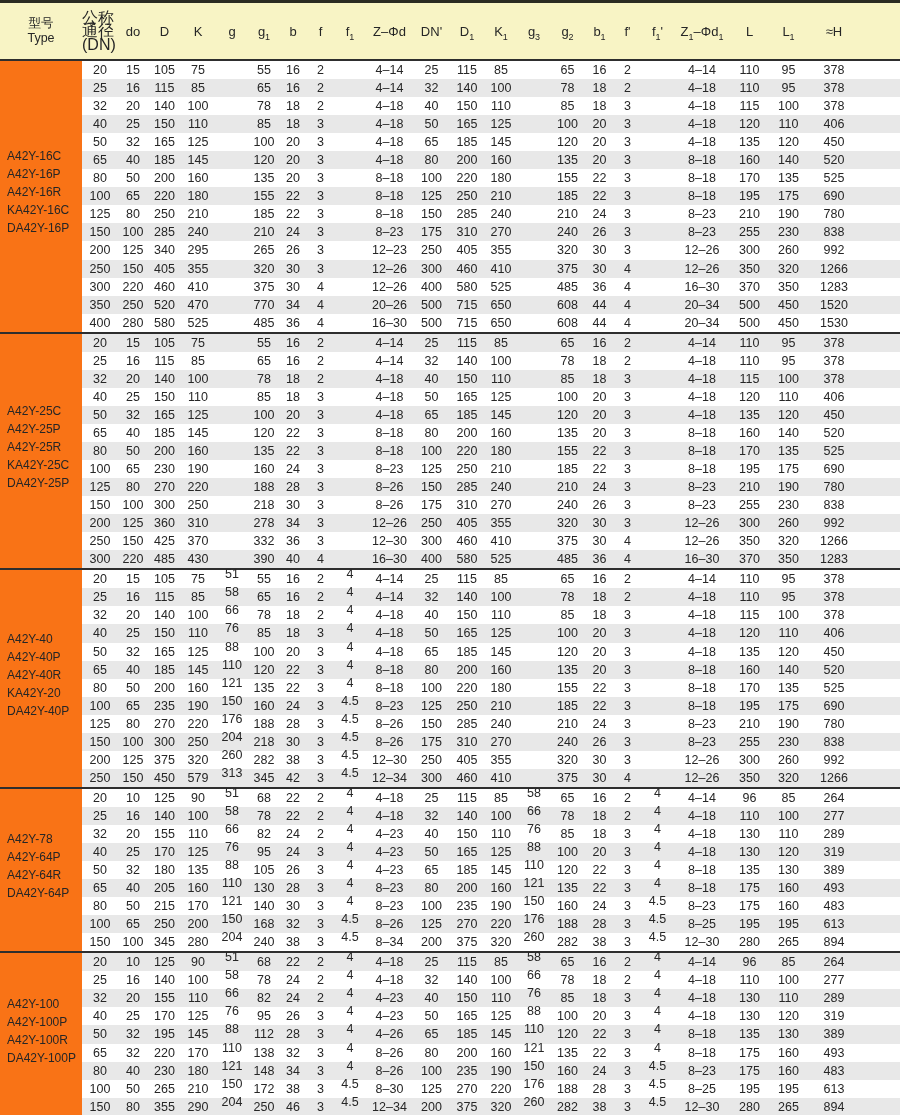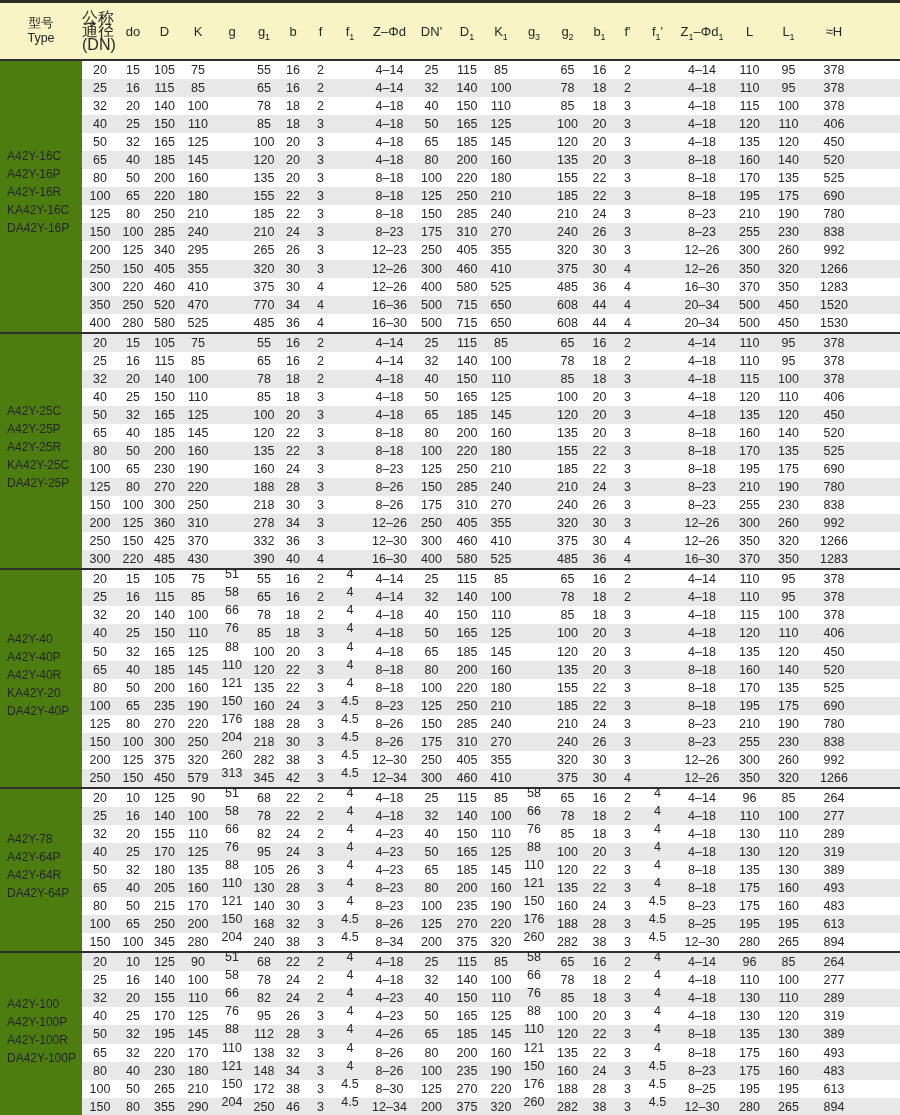--- a/index.html
+++ b/index.html
@@ -26,21 +26,21 @@
   th.label-head div{font-size:12.5px;line-height:15px;text-align:center;}
   th.dn-head div{font-size:16px;line-height:13.5px;text-align:left;}
   sub{font-size:9px;line-height:0;}
   td.val{
     text-align:center;font-size:12.5px;line-height:18.05px;height:18.05px;
     padding:0;white-space:nowrap;overflow:visible;
   }
   tr.stripe td.val{background:var(--stripe);}
   tr.group-start td{border-top:2px solid var(--rule);}
   td.label-cell{
-    background:#4d7c0f;vertical-align:middle;text-align:left;
+    background:#f97316;vertical-align:middle;text-align:left;
     padding:0 0 8px 7px;font-size:12px;line-height:18px;white-space:nowrap;
   }
   .raised{position:relative;top:-5px;display:inline-block;}
 </style>
 </head>
 <body>
 
 <div class="sheet">
   <table class="spec">
     <colgroup>
@@ -441,21 +441,21 @@
         <tr class="stripe">
           <td class="val">350</td>
           <td class="val">250</td>
           <td class="val">520</td>
           <td class="val">470</td>
           <td class="val"></td>
           <td class="val">770</td>
           <td class="val">34</td>
           <td class="val">4</td>
           <td class="val"></td>
-          <td class="val">16–36</td>
+          <td class="val">20–26</td>
           <td class="val">500</td>
           <td class="val">715</td>
           <td class="val">650</td>
           <td class="val"></td>
           <td class="val">608</td>
           <td class="val">44</td>
           <td class="val">4</td>
           <td class="val"></td>
           <td class="val">20–34</td>
           <td class="val">500</td>

